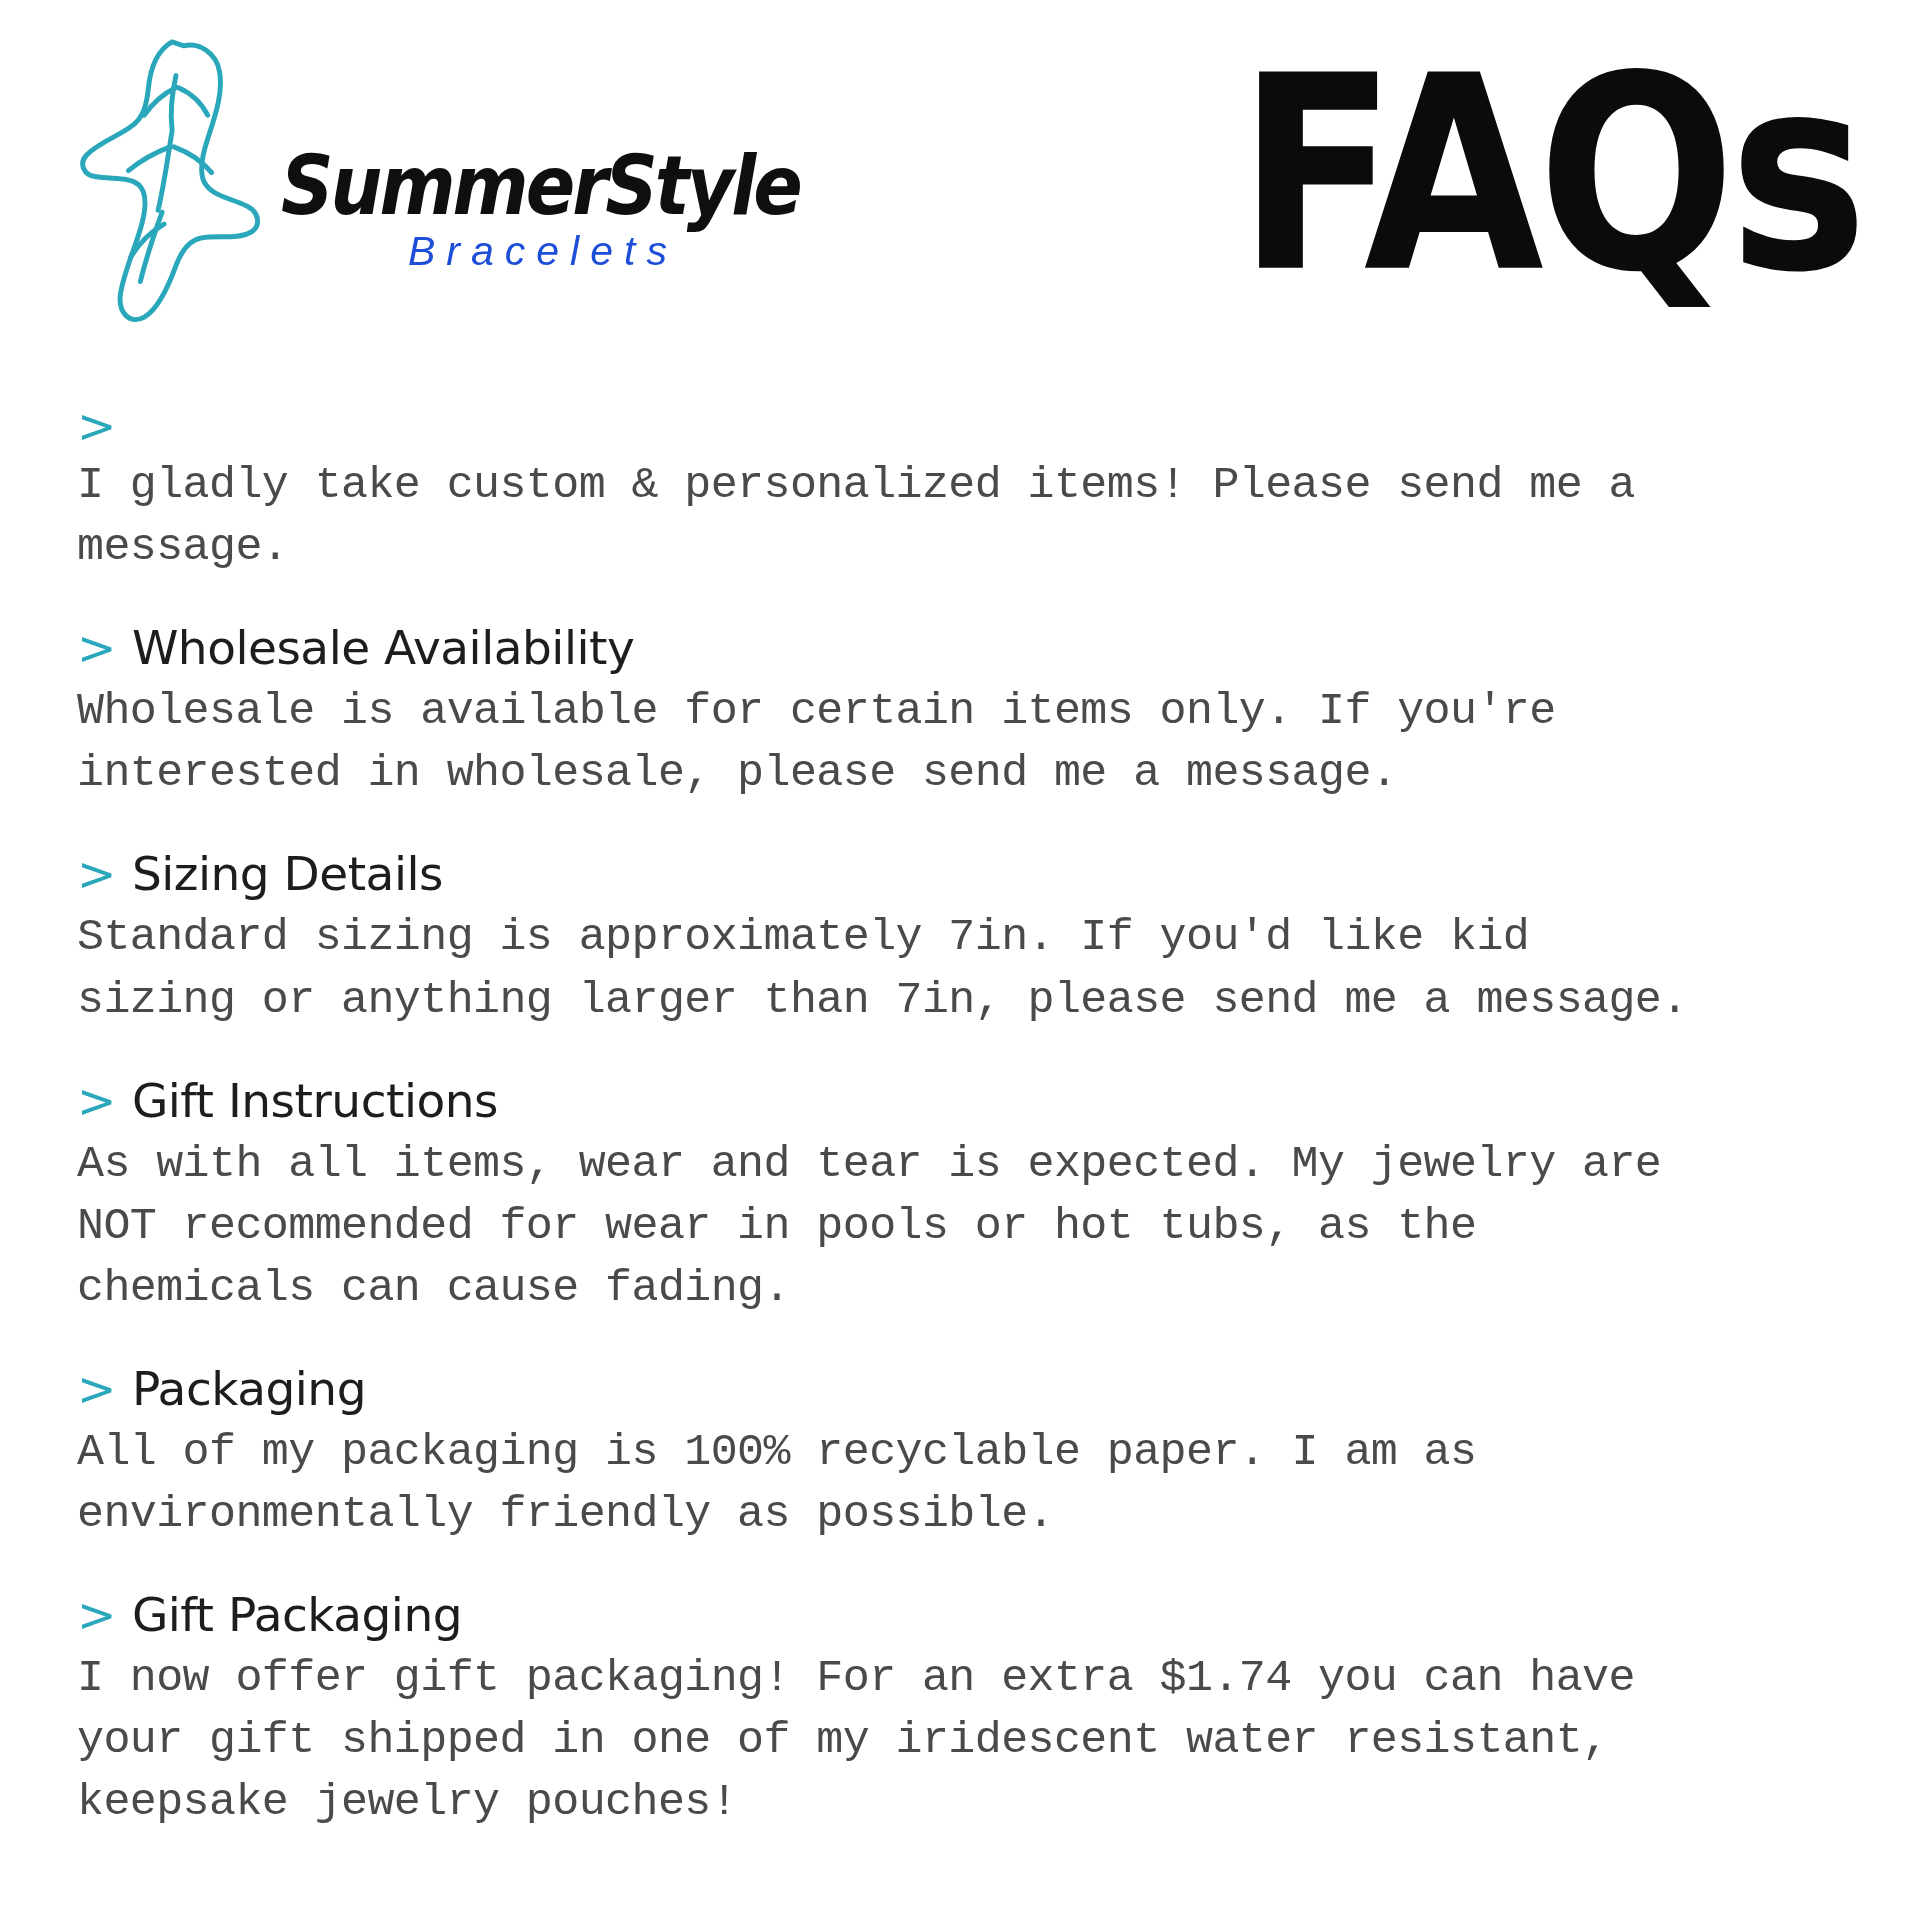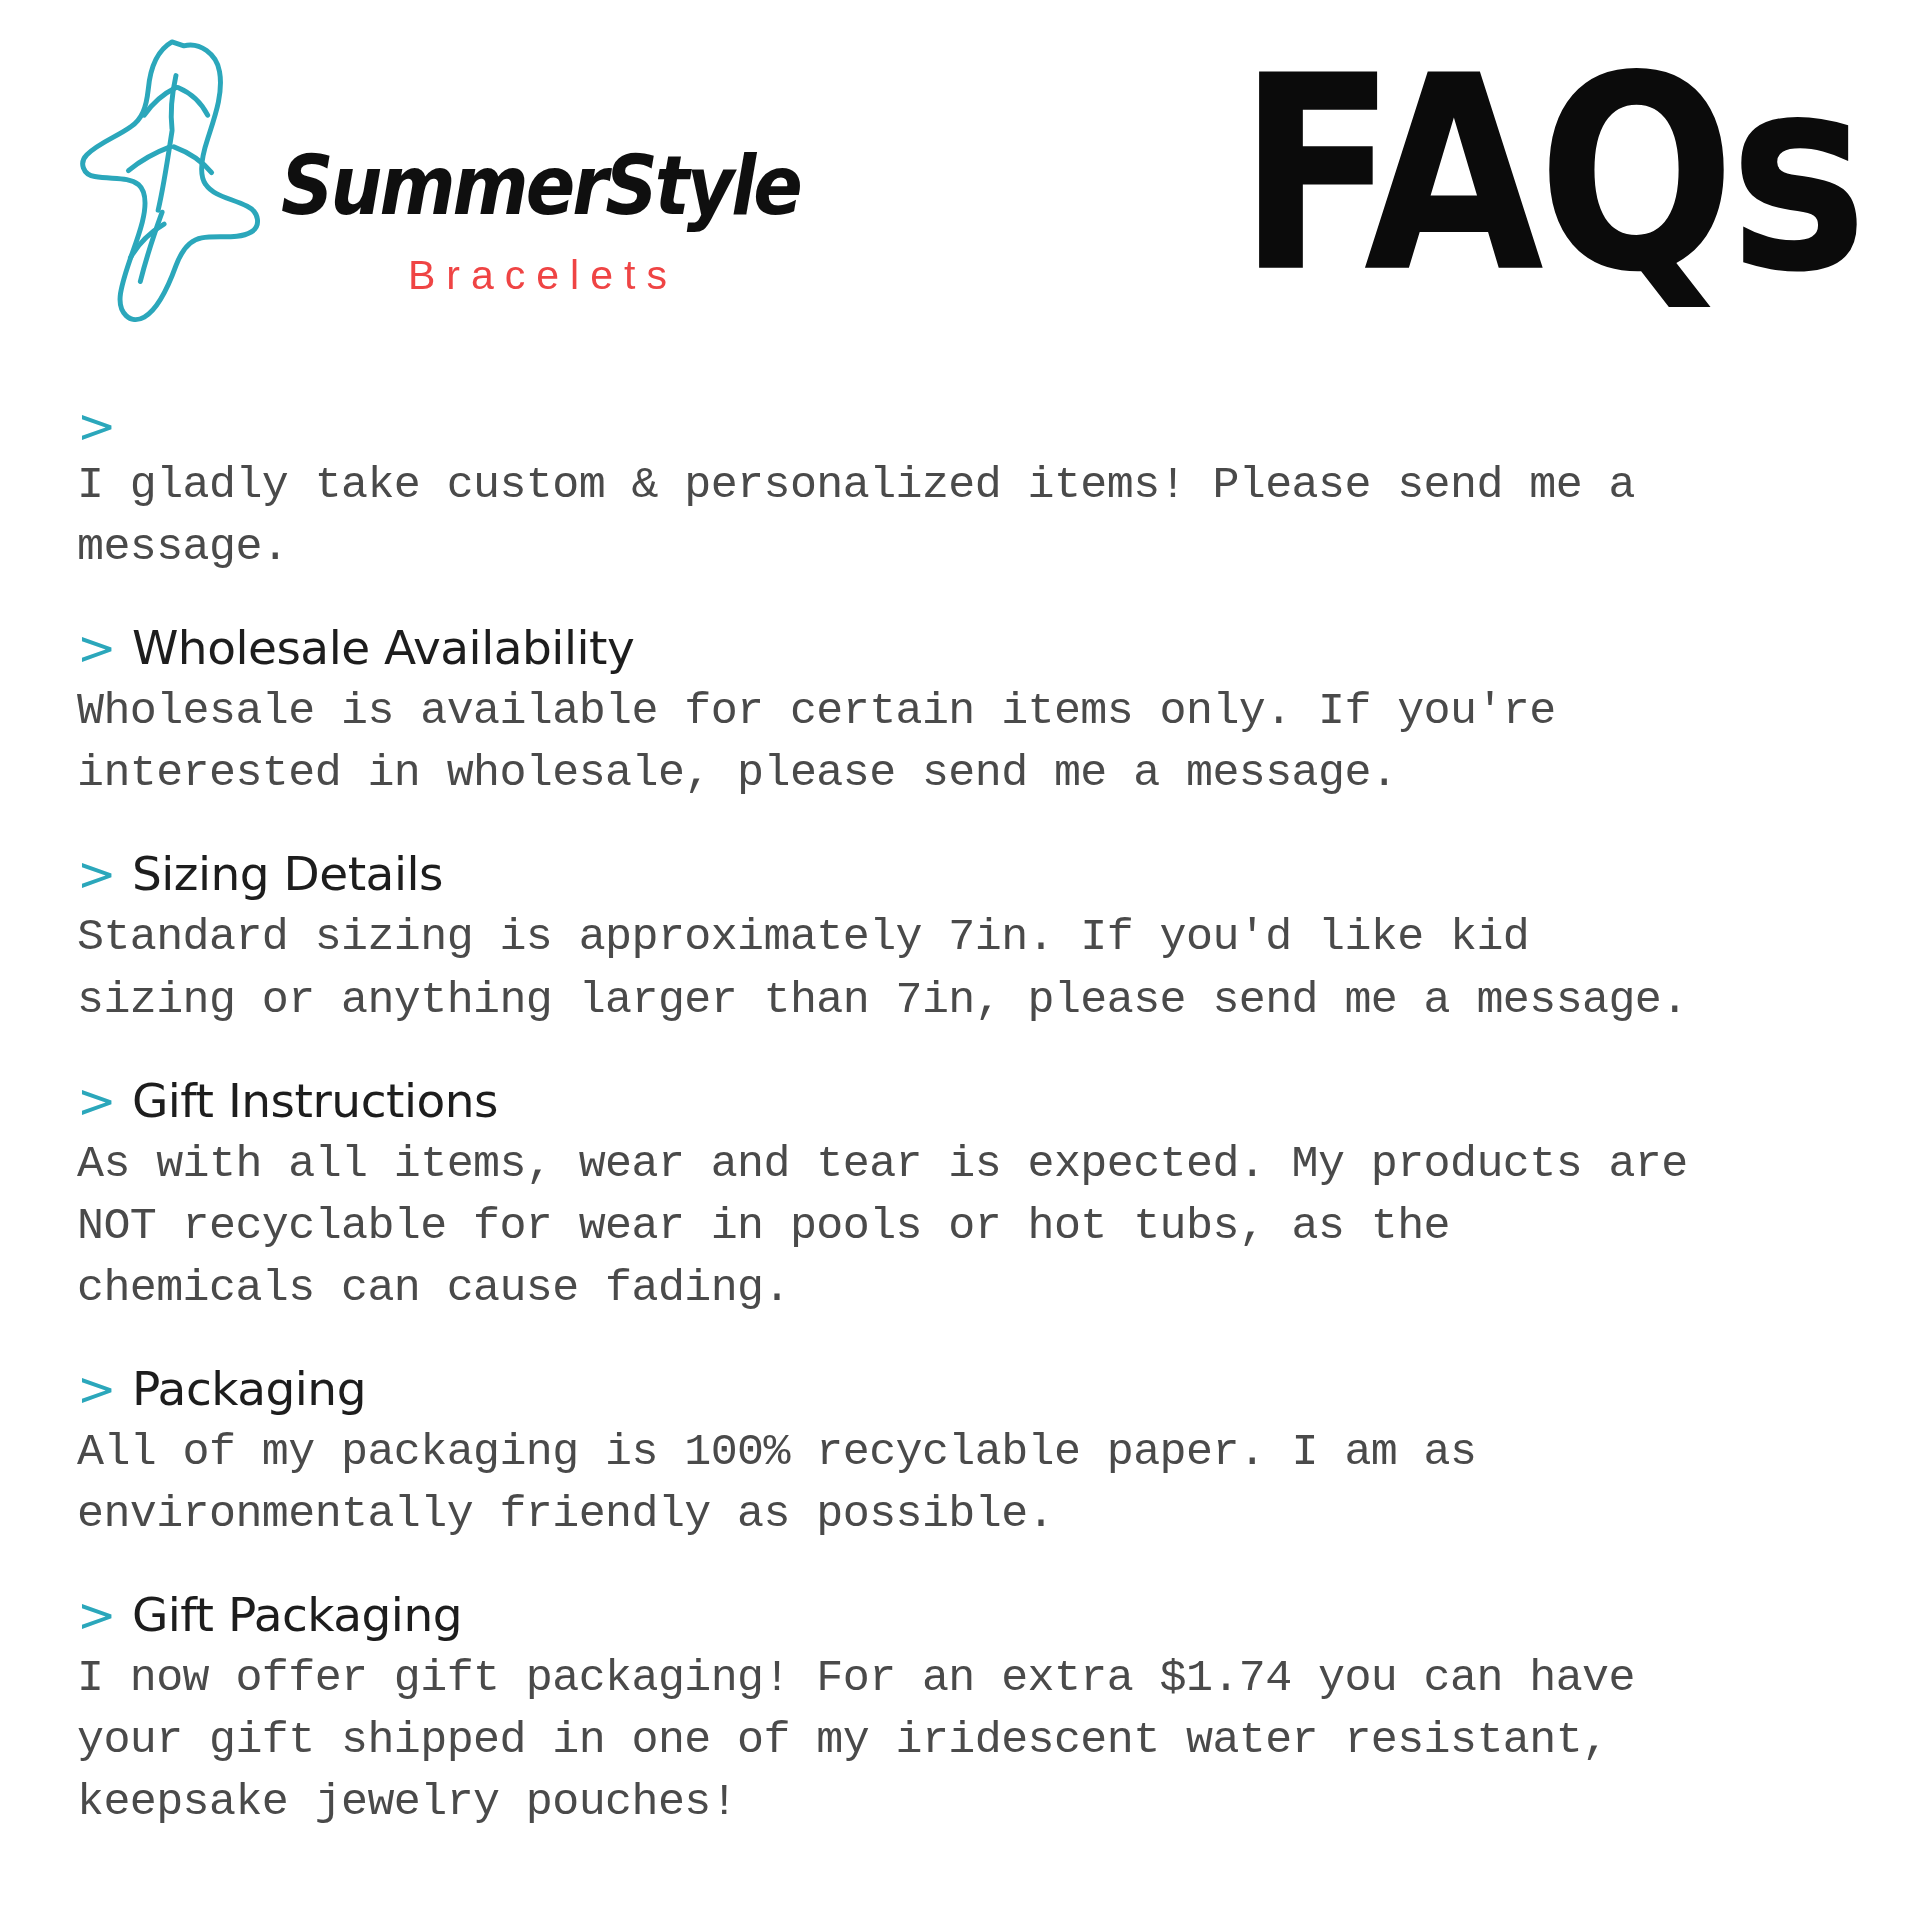--- a/index.html
+++ b/index.html
@@ -56,24 +56,25 @@
     color: #0f0f0f;
     line-height: 0.95;
     white-space: nowrap;
     transform: scaleY(1.12);
     transform-origin: left top;
   }
   .wordmark-sub {
     font-family: "Liberation Sans", sans-serif;
     font-size: 41px;
     letter-spacing: 11px;
-    color: #ef4444;
-    margin-top: 36px;
+    color: #1d4ed8;
+    margin-top: 12px;
     margin-left: 127px;
     white-space: nowrap;
+    font-style: italic;
   }
   .faqs {
     position: absolute;
     right: 65px;
     top: 40px;
     font-family: "DejaVu Sans", sans-serif;
     font-weight: bold;
     font-size: 228px;
     line-height: 1;
     color: #0b0b0b;
@@ -183,21 +184,21 @@
         <span>Sizing Details</span>
       </div>
       <div class="faq-a">Standard sizing is approximately 7in. If you'd like kid sizing or anything larger than 7in, please send me a message.</div>
     </div>
 
     <div class="faq-item">
       <div class="faq-q">
         <span class="chev">&gt;</span>
         <span>Gift Instructions</span>
       </div>
-      <div class="faq-a">As with all items, wear and tear is expected. My products are NOT recyclable for wear in pools or hot tubs, as the chemicals can cause fading.</div>
+      <div class="faq-a">As with all items, wear and tear is expected. My jewelry are NOT recommended for wear in pools or hot tubs, as the chemicals can cause fading.</div>
     </div>
 
     <div class="faq-item">
       <div class="faq-q">
         <span class="chev">&gt;</span>
         <span>Packaging</span>
       </div>
       <div class="faq-a">All of my packaging is 100% recyclable paper. I am as environmentally friendly as possible.</div>
     </div>
 

